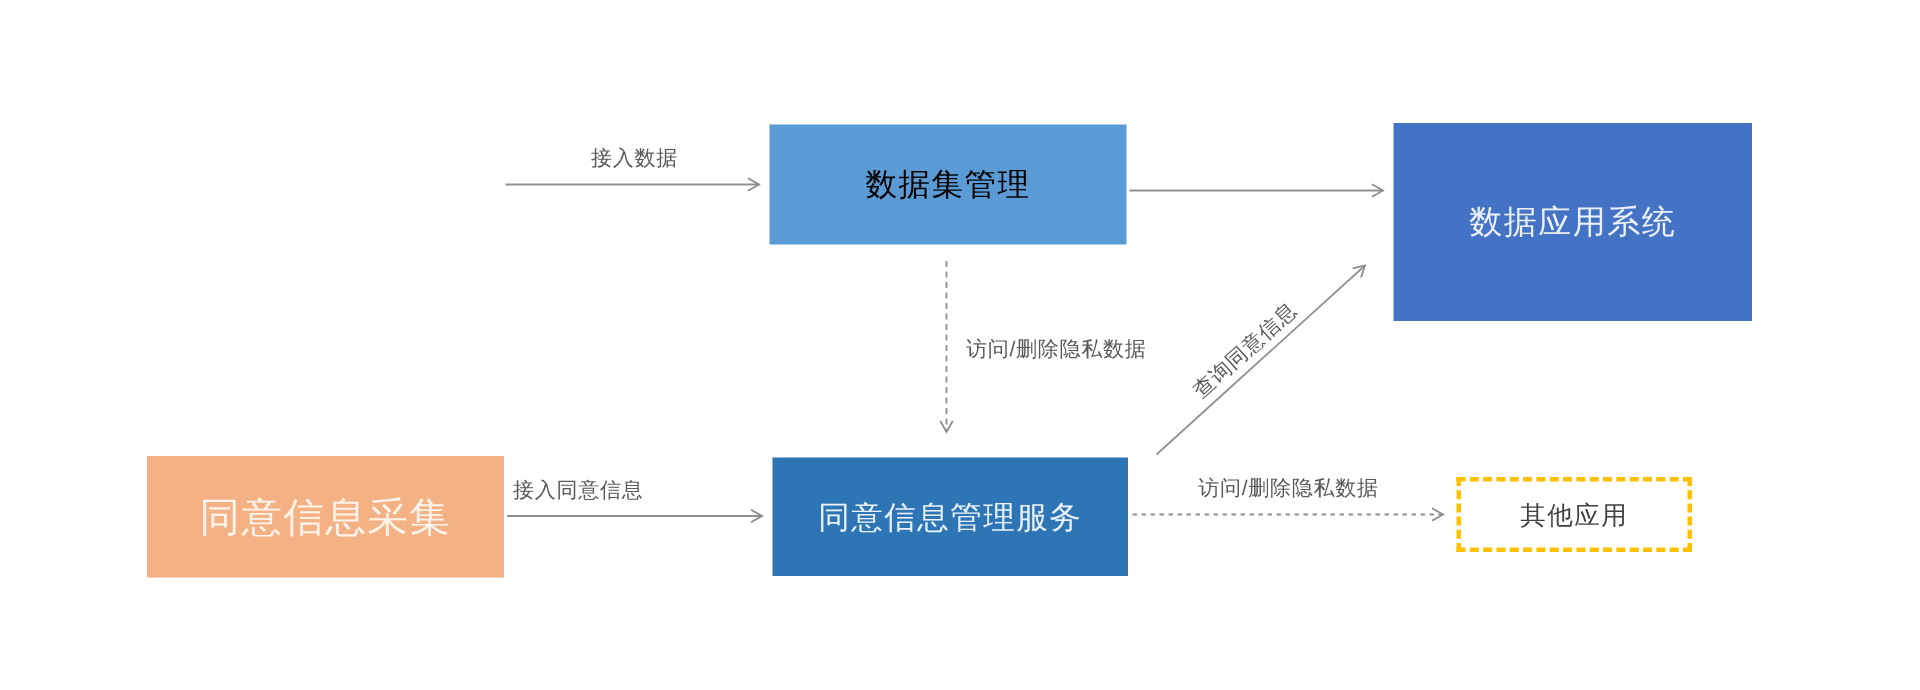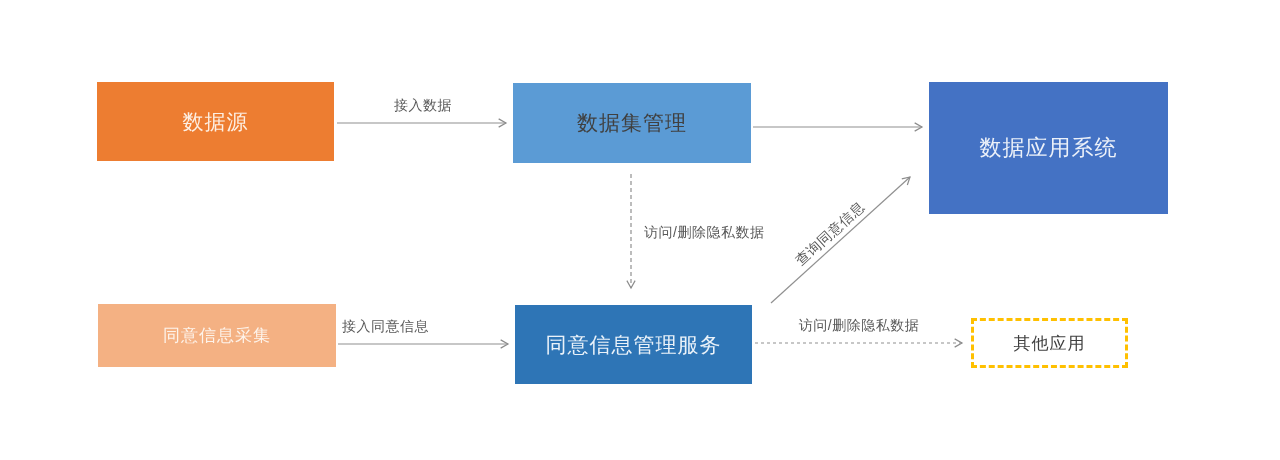--- a/index.html
+++ b/index.html
@@ -28,21 +28,21 @@
     align-items: center;
     justify-content: center;
     color: #ffffff;
     text-align: center;
     box-sizing: border-box;
     letter-spacing: 1px;
   }
   .node-0 { left: 97px;  top: 82px;  width: 237px; height: 79px;  font-size: 21px; }
   .node-1 { left: 513px; top: 83px;  width: 238px; height: 80px;  font-size: 21px; }
   .node-2 { left: 929px; top: 82px;  width: 239px; height: 132px; font-size: 22px; }
-  .node-3 { left: 98px;  top: 304px; width: 238px; height: 63px;  font-size: 17px; }
+  .node-3 { left: 98px;  top: 304px; width: 238px; height: 81px;  font-size: 27px; }
   .node-4 { left: 515px; top: 305px; width: 237px; height: 79px;  font-size: 21px; }
   .node-5 {
     left: 971px; top: 318px; width: 157px; height: 50px;
     font-size: 17px;
     background: #ffffff;
     border: 3px dashed #FFC000;
     letter-spacing: 1px;
   }
   .edge-label {
     position: absolute;
@@ -79,24 +79,21 @@
 
     <line x1="631" y1="174" x2="631" y2="288" stroke="#909090" stroke-width="1.2" stroke-dasharray="4 3" marker-end="url(#arrowOpen)"></line>
 
     <line x1="771" y1="303" x2="910" y2="177" stroke="#909090" stroke-width="1.2" marker-end="url(#arrowOpen)"></line>
 
     <line x1="338" y1="344" x2="508" y2="344" stroke="#909090" stroke-width="1.2" marker-end="url(#arrowOpen)"></line>
 
     <line x1="755" y1="343" x2="962" y2="343" stroke="#909090" stroke-width="1.2" stroke-dasharray="3 3" marker-end="url(#arrowOpen)"></line>
   </svg>
 
-  <div class="node node-0" style="background: rgb(237, 125, 49); color: rgb(253, 239, 227);">
-    <span>数据源</span>
-  </div>
-  <div class="node node-1" style="background: rgb(91, 155, 213); color: #404040;">
+  <div class="node node-1" style="background: rgb(91, 155, 213); color: #000000;">
     <span>数据集管理</span>
   </div>
   <div class="node node-2" style="background: rgb(68, 114, 196); color: rgb(236, 241, 249);">
     <span>数据应用系统</span>
   </div>
   <div class="node node-3" style="background: rgb(244, 177, 131); color: rgb(253, 243, 234);">
     <span>同意信息采集</span>
   </div>
   <div class="node node-5" style="background: rgb(255, 255, 255); color: rgb(64, 64, 64); border-color: rgb(255, 192, 0);">
     <span>其他应用</span>

